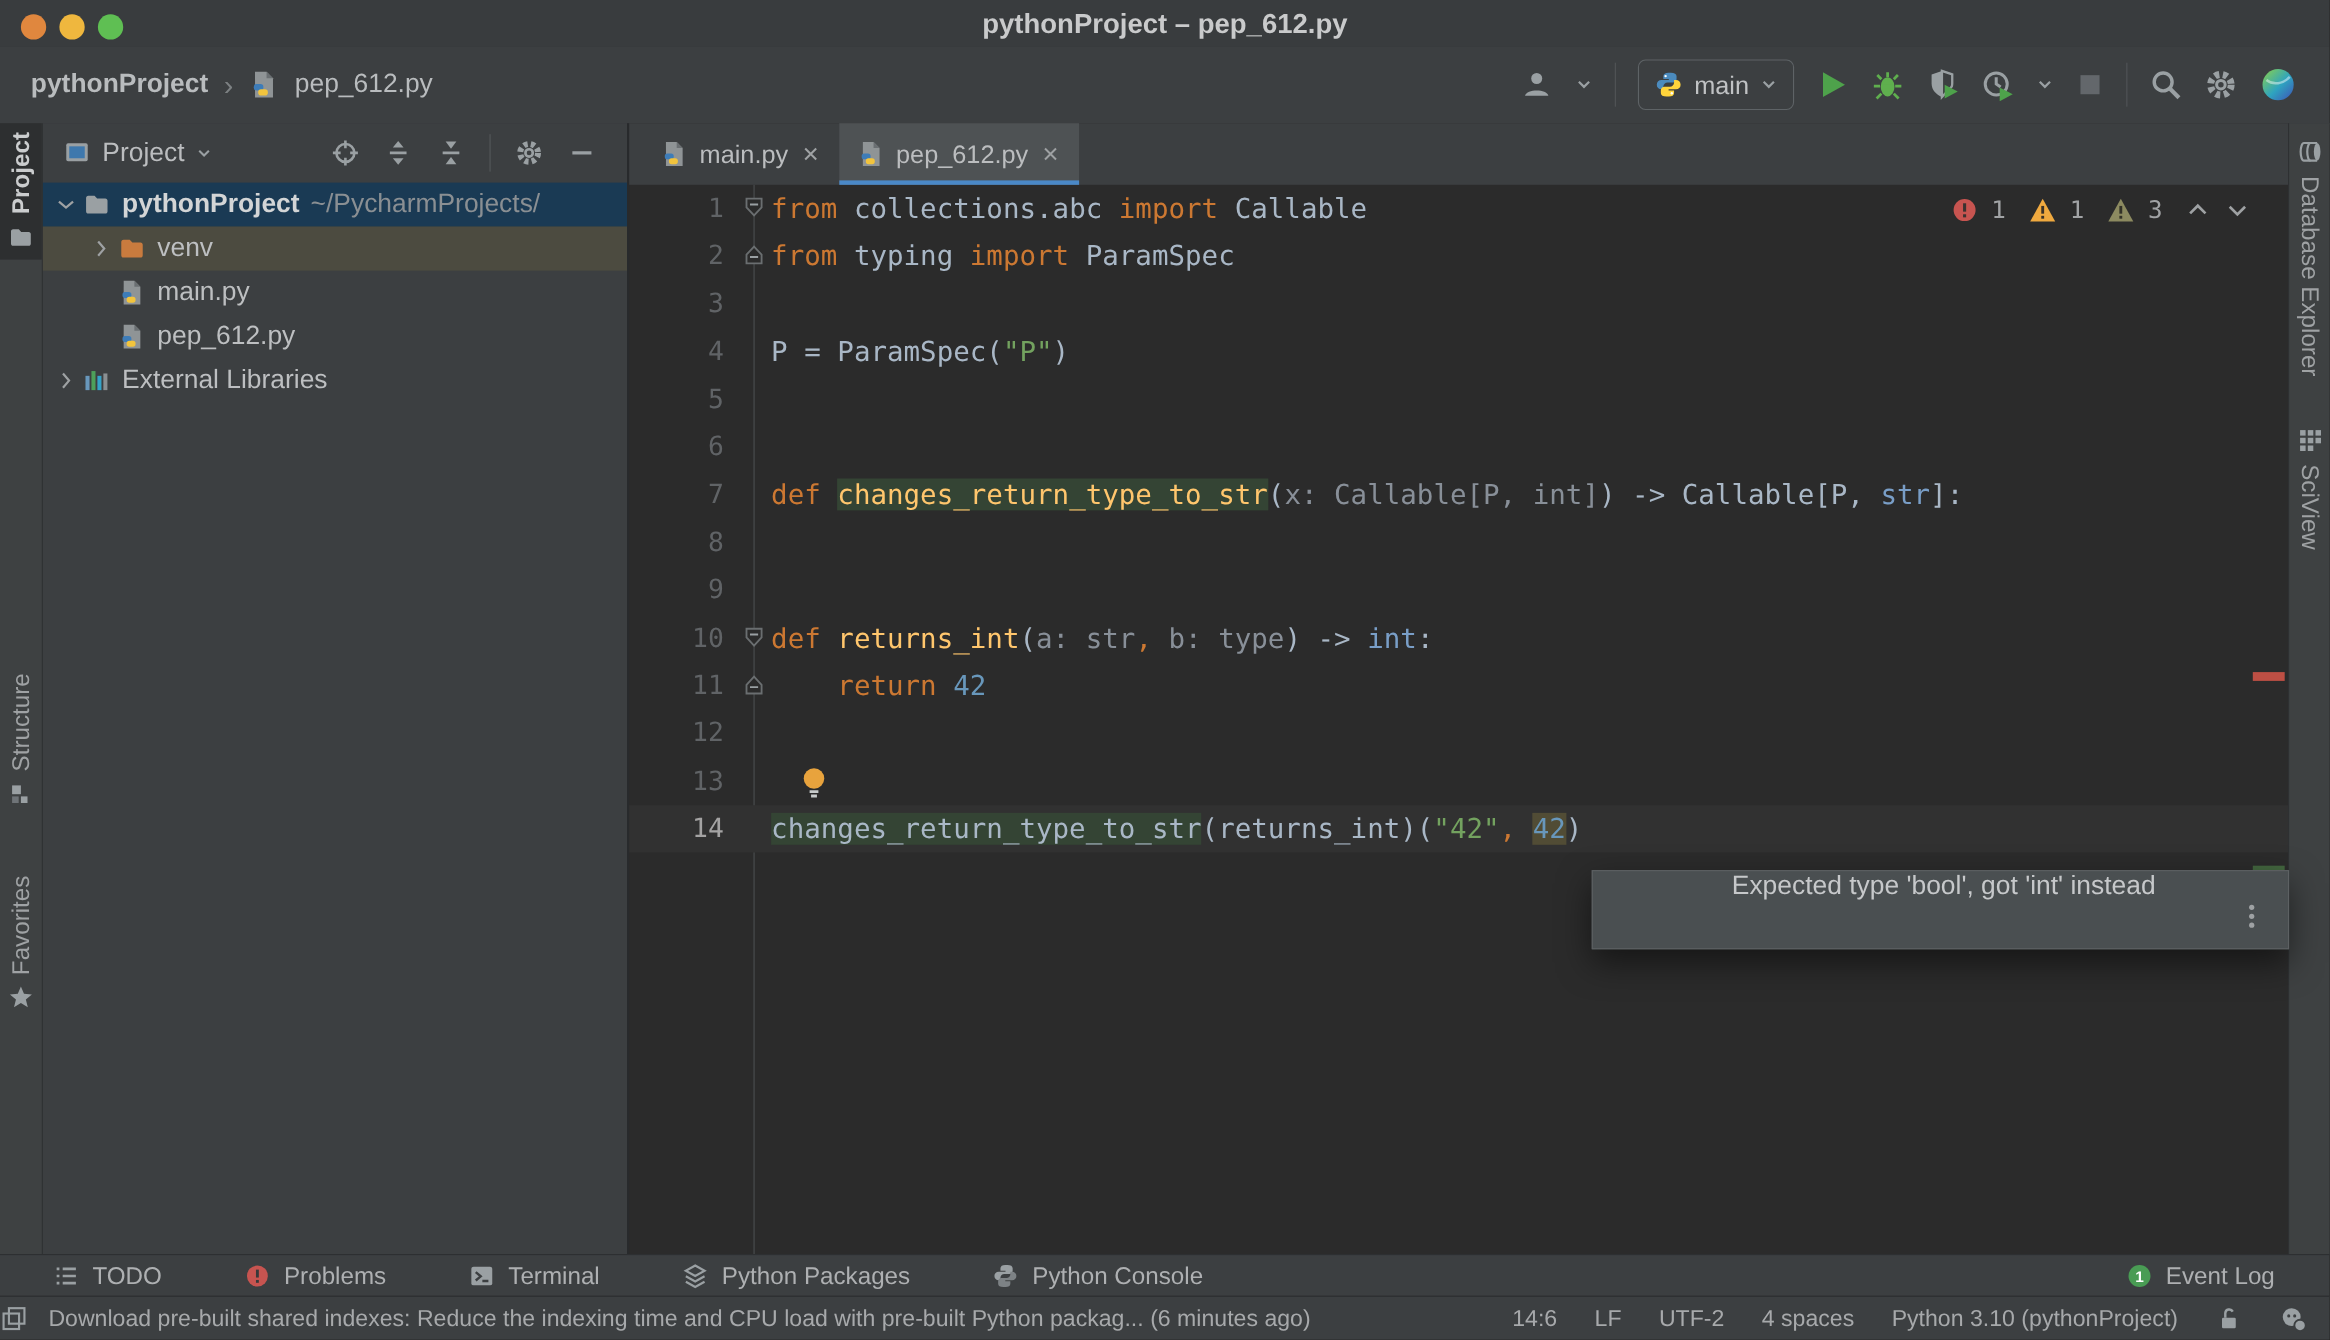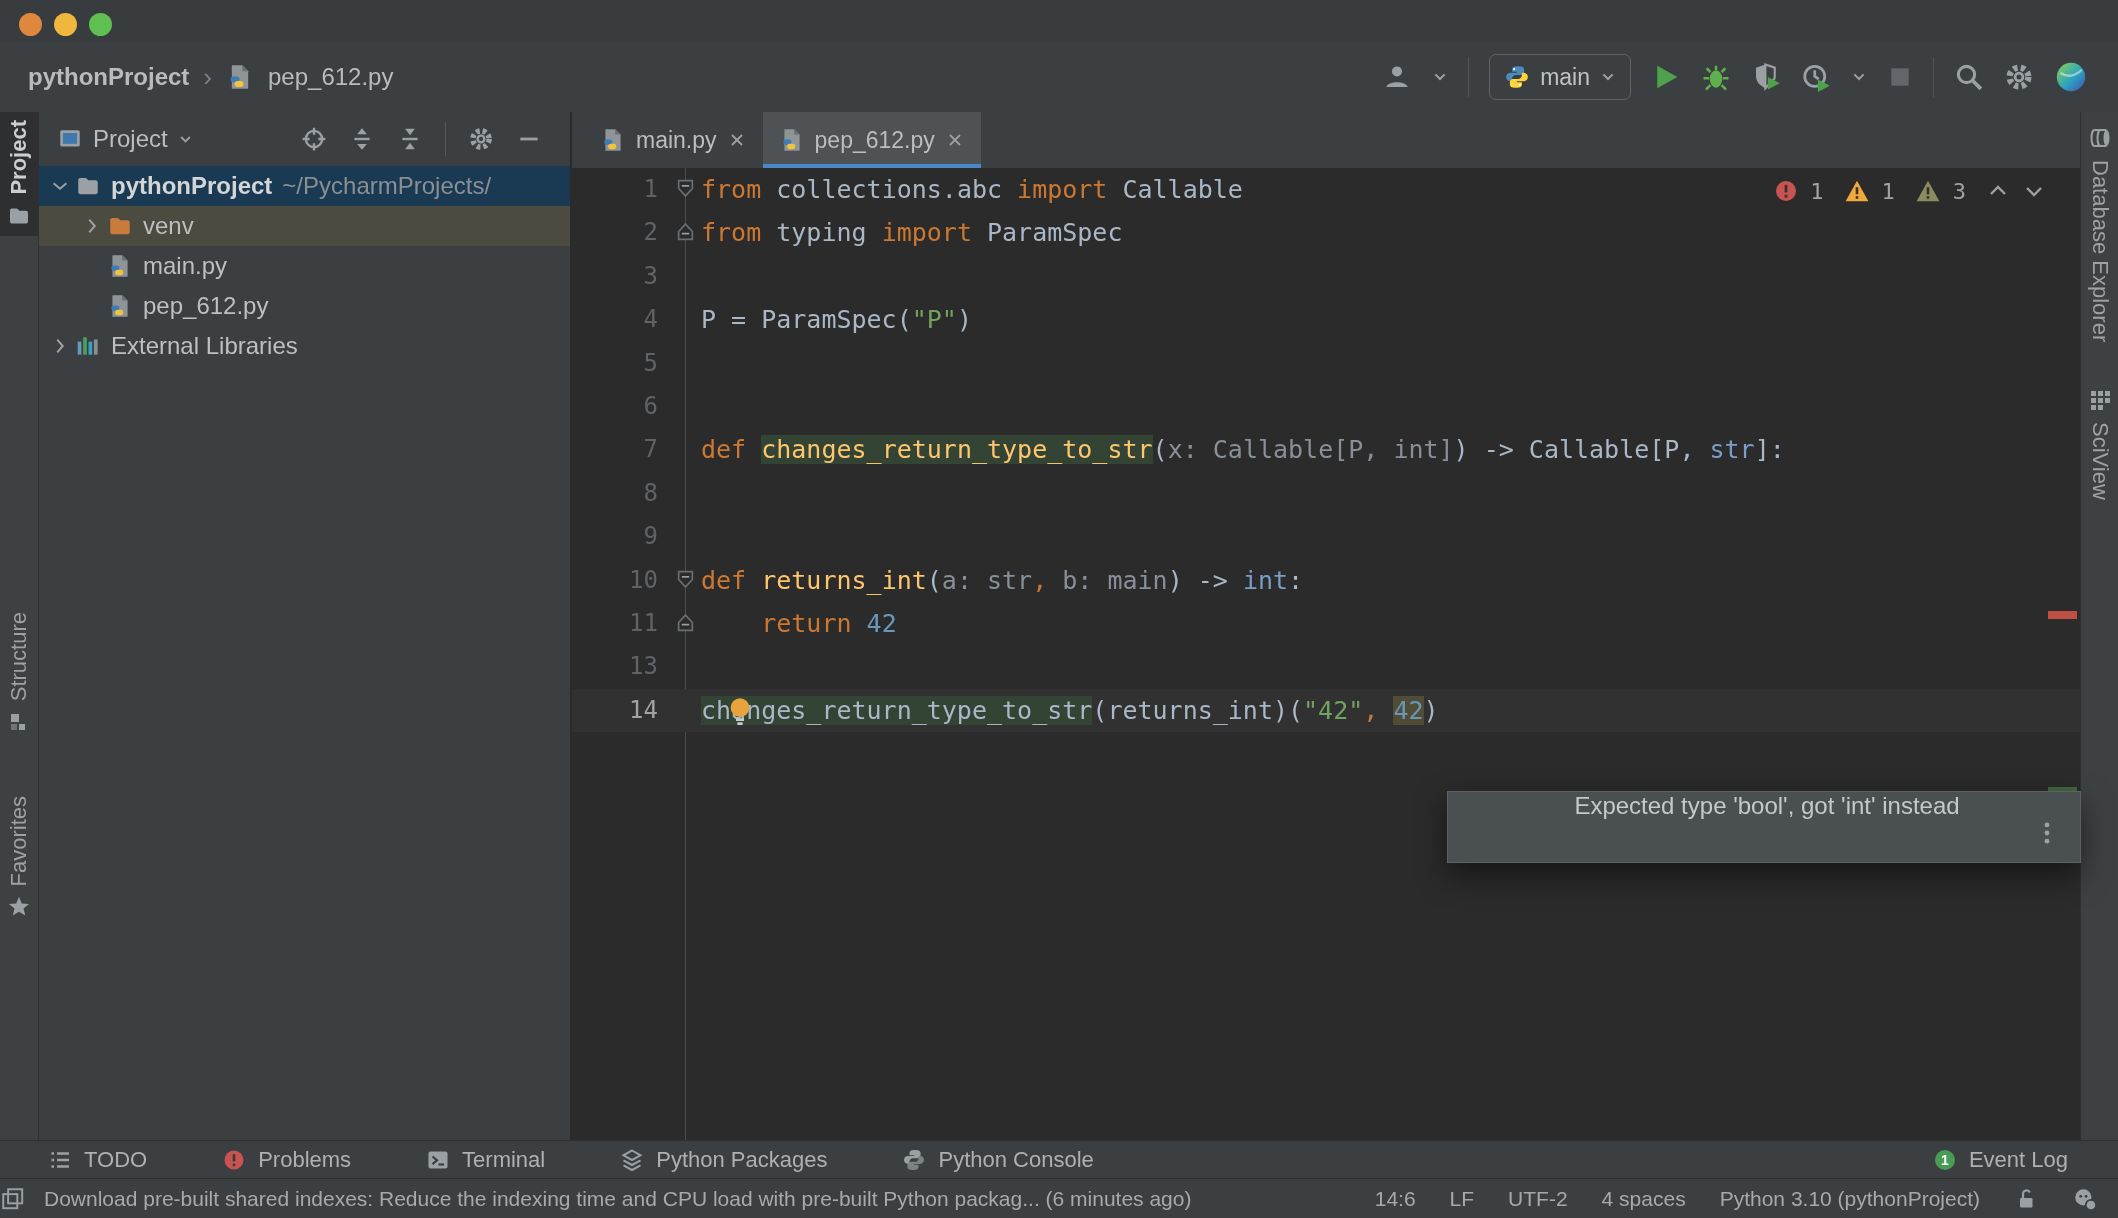--- a/index.html
+++ b/index.html
@@ -94,20 +94,21 @@
 </style>
 </head>
 <body>
 
 <div id="app">
 
   <div id="titlebar">
     <div class="tl" id="tl0" style="left: 19px; background: rgb(224, 135, 62);"></div>
     <div class="tl" id="tl1" style="left: 54px; background: rgb(239, 183, 62);"></div>
     <div class="tl" id="tl2" style="left: 89px; background: rgb(95, 191, 83);"></div>
+    <div id="title">pythonProject – pep_612.py</div>
   </div>
 
   <div id="toolbar">
     <div id="crumbs">
       <span class="crumb-proj">pythonProject</span>
       <span class="crumb-sep">›</span>
       <span class="icon">
           <svg width="28" height="28" viewBox="0 0 24 24">
             <path d="M5 2h9l5 5v15H5z" fill="#8f9496"></path>
             <path d="M14 2l5 5h-5z" fill="#6a6f72"></path>
@@ -410,25 +411,26 @@
             <div class="cline"><span class="lnum">3</span></div>
             <div class="cline"><span class="lnum">4</span><span class="c-pl">P = ParamSpec(</span><span class="c-str">"P"</span><span class="c-pl">)</span></div>
             <div class="cline"><span class="lnum">5</span></div>
             <div class="cline"><span class="lnum">6</span></div>
             <div class="cline"><span class="lnum">7</span><span class="c-kw">def </span><span class="c-fn hl-green">changes_return_type_to_str</span><span class="c-pl">(</span><span class="c-dim">x: Callable[P, int]</span><span class="c-pl">) -&gt; Callable[P, </span><span class="c-type">str</span><span class="c-pl">]:</span></div>
             <div class="cline"><span class="lnum">8</span></div>
             <div class="cline"><span class="lnum">9</span></div>
             <div class="cline"><span class="lnum">10</span><span class="fold icon"><svg width="19" height="19" viewBox="0 0 18 18">
                   <path d="M2.5 1.5h13v7.5L9 16 2.5 9z" fill="#2b2b2b" stroke="#6a6e70" stroke-width="1.6"></path>
                   <path d="M5.5 6.5h7" stroke="#9aa0a3" stroke-width="1.6"></path>
-                </svg></span><span class="c-kw sq-red">def</span><span class="c-kw"> </span><span class="c-fn">returns_int</span><span class="c-pl">(</span><span class="c-dim">a: str</span><span class="c-kw">,</span><span class="c-pl"> </span><span class="c-dim">b: main</span><span class="c-pl">) -&gt; </span><span class="c-type">int</span><span class="c-pl">:</span></div>
+                </svg></span><span class="c-kw sq-red">def</span><span class="c-kw"> </span><span class="c-fn">returns_int</span><span class="c-pl">(</span><span class="c-dim">a: str</span><span class="c-kw">,</span><span class="c-pl"> </span><span class="c-dim">b: type</span><span class="c-pl">) -&gt; </span><span class="c-type">int</span><span class="c-pl">:</span></div>
             <div class="cline"><span class="lnum">11</span><span class="fold icon"><svg width="19" height="19" viewBox="0 0 18 18">
                   <path d="M9 2l6.5 7v7.5h-13V9z" fill="#2b2b2b" stroke="#6a6e70" stroke-width="1.6"></path>
                   <path d="M5.5 11h7" stroke="#9aa0a3" stroke-width="1.6"></path>
                 </svg></span><span class="c-pl">    </span><span class="c-kw">return </span><span class="c-num">42</span></div>
+            <div class="cline"><span class="lnum">12</span></div>
             <div class="cline"><span class="lnum">13</span></div>
             <div class="cline current"><span class="lnum">14</span><span class="c-pl hl-green">changes_return_type_to_str</span><span class="c-pl">(returns_int)(</span><span class="c-str">"42"</span><span class="c-kw">,</span><span class="c-pl"> </span><span class="c-num hl-olive">42</span><span class="c-pl">)</span></div>
           </div>
         <div id="inspections">
           <span class="icon">
               <svg width="24" height="24" viewBox="0 0 24 24">
                 <circle cx="12" cy="12" r="10" fill="#c75450"></circle>
                 <rect x="10.6" y="5.8" width="2.8" height="7.6" fill="#3a3230"></rect>
                 <rect x="10.6" y="15.8" width="2.8" height="2.8" fill="#3a3230"></rect>
               </svg>

